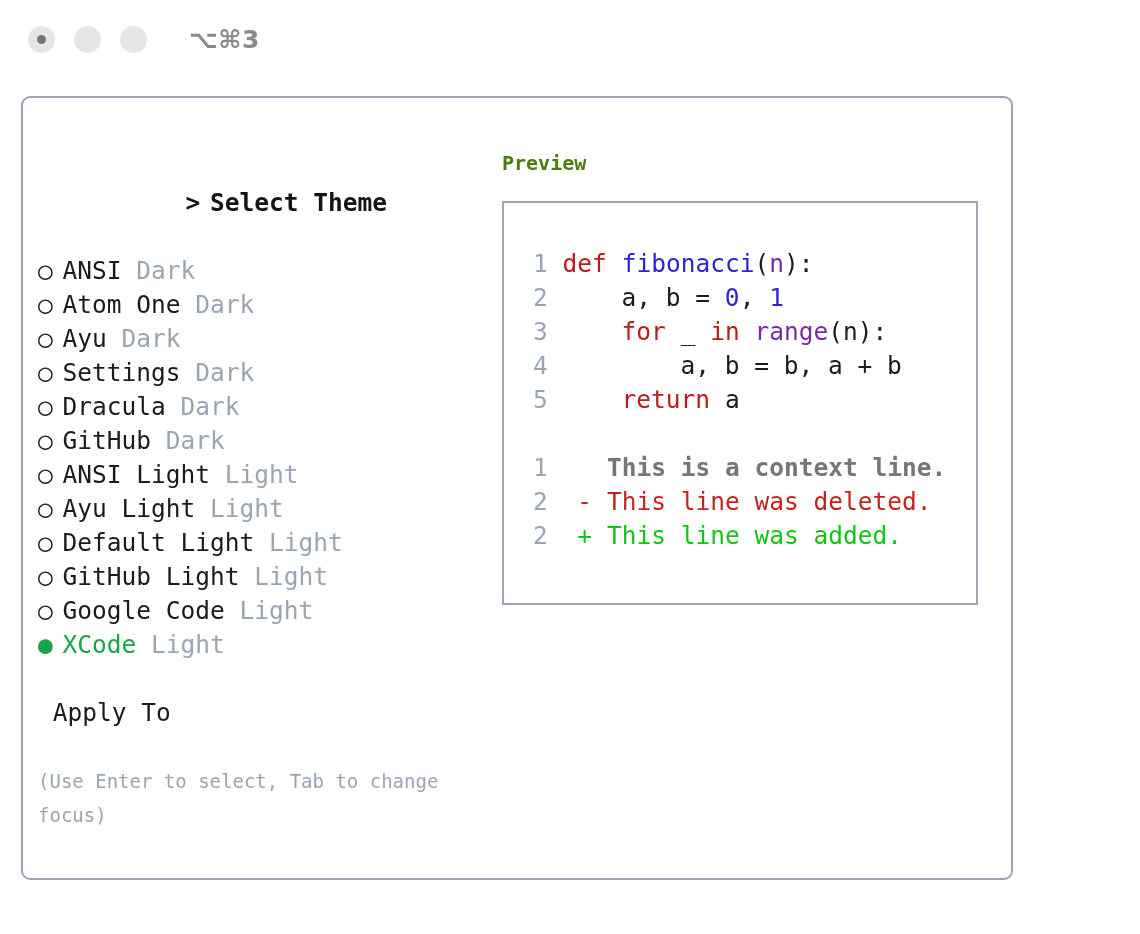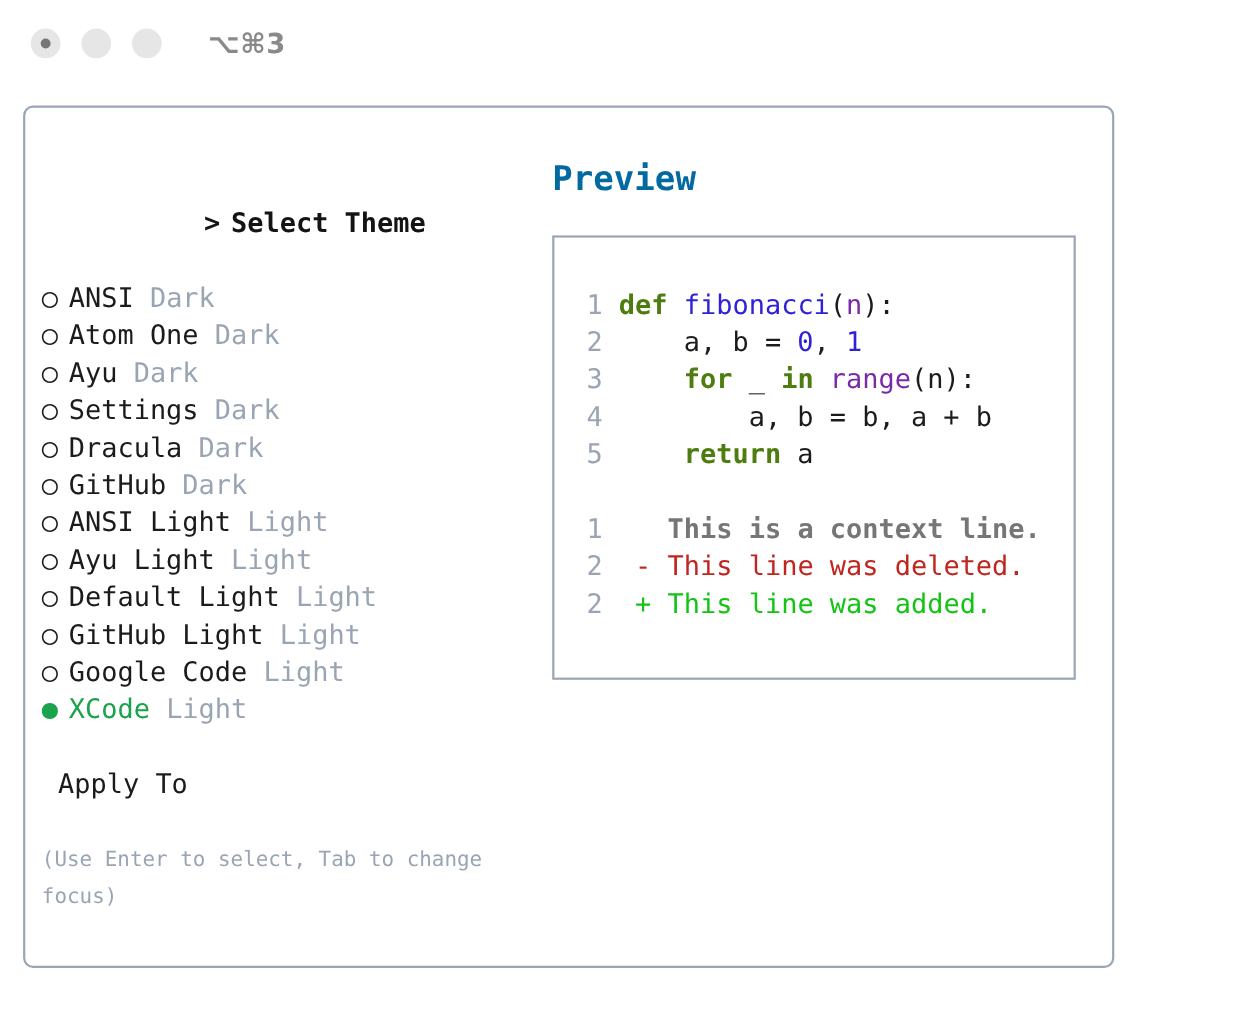--- a/index.html
+++ b/index.html
@@ -133,25 +133,25 @@
   }
 
   
   .right-col {
     position: absolute;
     left: 479px;
     top: 48px;
     width: 490px;
   }
   .preview-title {
-    font-size: 31px;
+    font-size: 20px;
     line-height: 34px;
     font-weight: bold;
-    color: #0369a1;
-    margin-bottom: 34px;
+    color: #4d7c0f;
+    margin-bottom: 21px;
   }
   .preview-box {
     box-sizing: border-box;
     width: 476px;
     height: 404px;
     border: 2px solid #9aa6b4;
     background: #ffffff;
     padding: 44px 0 0 12px;
   }
   .code-line {
@@ -159,21 +159,21 @@
     line-height: 34px;
     white-space: pre;
     color: #1b1b1b;
   }
   .ln {
     display: inline-block;
     width: 1.3em;
     text-align: right;
     color: #9aa5b4;
   }
-  .tok-kw   { color: #4d7c0f; font-weight: bold; }
+  .tok-kw   { color: #b91c1c; }
   .tok-fn   { color: #2f21d8; }
   .tok-param{ color: #7a2aa8; }
   .tok-num  { color: #2f21d8; }
   .tok-builtin { color: #7a2aa8; }
   .tok-plain{ color: #1b1b1b; }
 
   .gap-line { height: 34px; }
 
   .diff-ctx { color: #767676; font-weight: bold; }
   .diff-del { color: #c1251f; }

